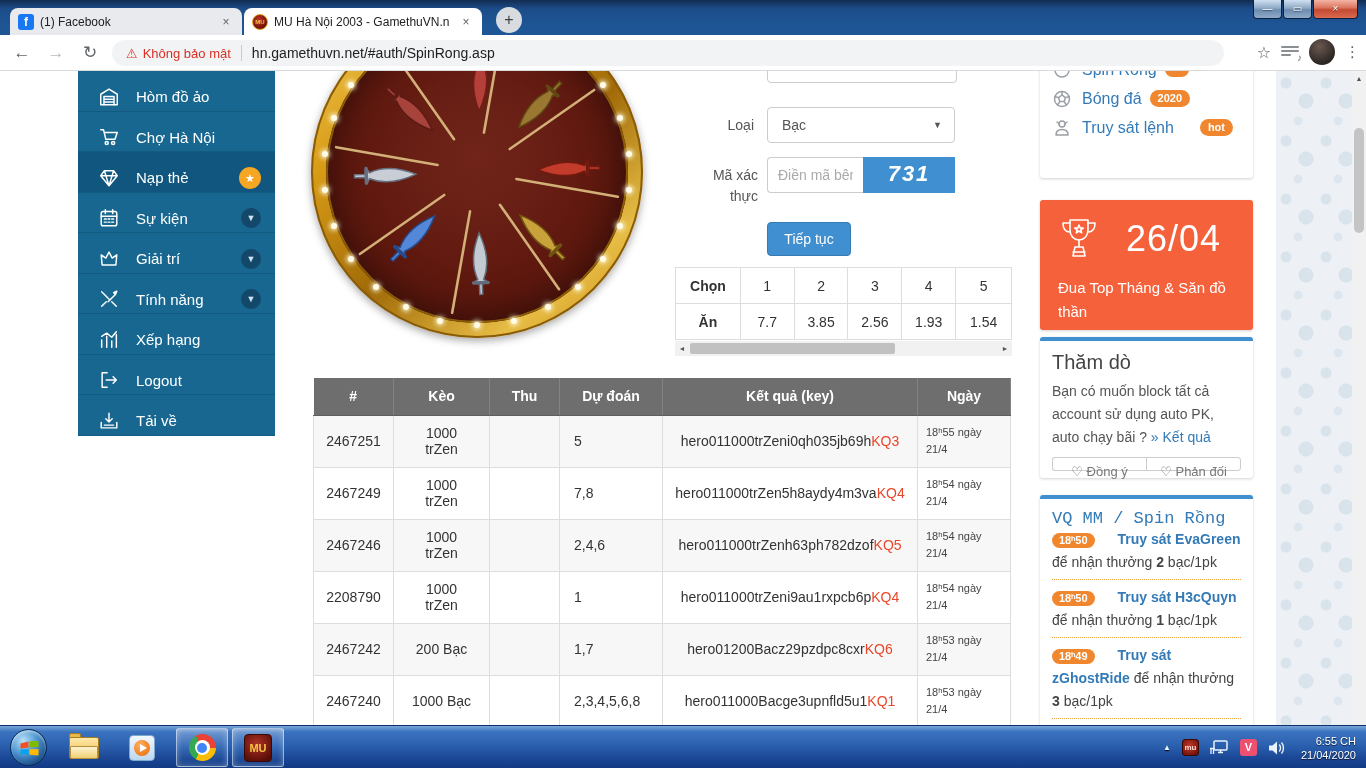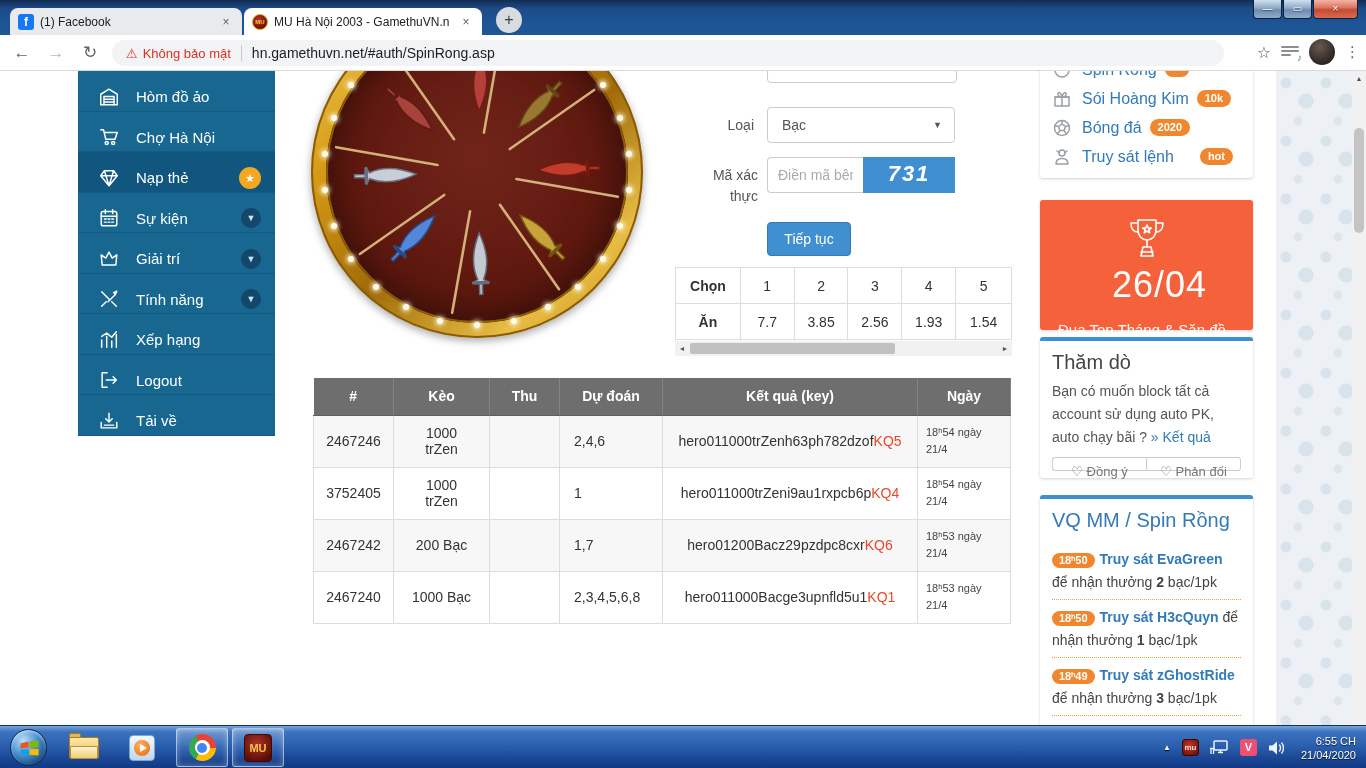--- a/index.html
+++ b/index.html
@@ -100,38 +100,38 @@
   .ql { top:-22px; height:129px; padding:6px 0; }
   .ql-row { height:29px; display:flex; align-items:center; padding:0 12px; }
   .ql-ico { width:20px; height:20px; margin-right:10px; flex:0 0 20px; }
   .ql-ico svg { width:20px; height:20px; stroke:#9aa0a6; fill:none; stroke-width:1.5; stroke-linejoin:round; stroke-linecap:round; }
   .ql-label { font-size:16px; color:#337ab7; white-space:nowrap; }
   .badge { display:inline-block; background:#f0872e; color:#fff; font-size:11px; font-weight:bold; border-radius:10px; padding:2px 8px; line-height:13px; }
   .ql-row .badge { margin-left:8px; }
   .ql-row.r4 .badge { margin-left:26px; }
 
   .ebox { top:129px; height:130px; background:#f4613a; color:#fff; padding:14px 18px; border-radius:3px; }
-  .ebox-top { display:flex; align-items:center;flex-direction:column; }
+  .ebox-top { display:flex; align-items:center; }
   .ebox-date { font-size:36px; font-weight:normal; margin-left:26px; letter-spacing:1px; }
   .ebox-text { font-size:15px; line-height:24px; margin-top:12px; }
   .trophy svg { width:42px; height:46px; stroke:#fff; fill:none; stroke-width:1.6; stroke-linejoin:round; stroke-linecap:round; }
 
   .poll { top:266px; height:141px; border-top:4px solid #3f8fd1; padding:10px 12px; }
   .poll-title { font-size:20px; color:#444; margin-bottom:6px; }
   .poll-q { font-size:14px; color:#555; line-height:23px; }
   .poll-link { color:#337ab7; }
   .poll-btns { display:flex; margin-top:8px; }
   .poll-btn { flex:1; height:14px; border:1px solid #ccc; background:#fff; color:#777; font-size:13px; text-align:center; line-height:27px; }
   .poll-btn.left { border-radius:3px 0 0 3px; border-right:none; }
   .poll-btn.right { border-radius:0 3px 3px 0; }
 
   .feedc { top:424px; height:240px; border-top:4px solid #3f8fd1; padding:10px 12px; overflow:hidden; }
-  .feed-title { font-size:20px; color:#337ab7; margin-bottom:16px; }
+  .feed-title { font-size:17px; color:#337ab7; margin-bottom:0;font-family:Liberation Mono, monospace; }
   .feed-item { font-size:14px; color:#444; line-height:23px; border-bottom:1px dotted #e8a33d; padding-bottom:5px; margin-bottom:6px; }
-  .feed-item .badge { margin-right:5px; padding:1px 7px; }
+  .feed-item .badge { margin-right:23px; padding:1px 7px; }
   .badge.blue { background:#3f8fd1; }
   .feed-link { color:#337ab7; text-decoration:none;font-weight:bold; }
 
   
   .taskbar { position:absolute; top:725px; left:0; width:1366px; height:43px;
     background:linear-gradient(180deg,#79a6d9 0%,#3b72bf 14%,#2a5fae 48%,#1a4694 78%,#123a85 100%);
     border-top:1px solid #0d2f6b; }
   .orb { position:absolute; left:10px; top:3px; width:37px; height:37px; border-radius:50%;
     background:radial-gradient(circle at 35% 30%,#b9e0f7 0%,#4f97d4 40%,#16477f 80%,#0b3566 100%);
     border:1px solid #072b55; box-shadow:inset 0 2px 3px rgba(255,255,255,.5); }
@@ -398,35 +398,55 @@
         <th>#</th>
         <th>Kèo</th>
         <th>Thu</th>
         <th>Dự đoán</th>
         <th>Kết quả (key)</th>
         <th>Ngày</th>
       </tr>
     </thead>
     <tbody>
 
-
+        <tr>
+          <td class="c-id">2467251</td>
+          <td class="c-keo">1000
+trZen</td>
+          <td class="c-thu"></td>
+          <td class="c-du">5</td>
+          <td class="c-key"><span>hero011000trZeni0qh035jb69h</span><span class="kq">KQ3</span></td>
+          <td class="c-ngay">18ʰ55 ngày
+21/4</td>
+        </tr>
+
+        <tr>
+          <td class="c-id">2467249</td>
+          <td class="c-keo">1000
+trZen</td>
+          <td class="c-thu"></td>
+          <td class="c-du">7,8</td>
+          <td class="c-key"><span>hero011000trZen5h8aydy4m3va</span><span class="kq">KQ4</span></td>
+          <td class="c-ngay">18ʰ54 ngày
+21/4</td>
+        </tr>
 
         <tr>
           <td class="c-id">2467246</td>
           <td class="c-keo">1000
 trZen</td>
           <td class="c-thu"></td>
           <td class="c-du">2,4,6</td>
           <td class="c-key"><span>hero011000trZenh63ph782dzof</span><span class="kq">KQ5</span></td>
           <td class="c-ngay">18ʰ54 ngày
 21/4</td>
         </tr>
 
         <tr>
-          <td class="c-id">3752405</td>
+          <td class="c-id">2208790</td>
           <td class="c-keo">1000
 trZen</td>
           <td class="c-thu"></td>
           <td class="c-du">1</td>
           <td class="c-key"><span>hero011000trZeni9au1rxpcb6p</span><span class="kq">KQ4</span></td>
           <td class="c-ngay">18ʰ54 ngày
 21/4</td>
         </tr>
 
         <tr>
@@ -452,28 +472,20 @@
     </tbody>
   </table>
 
   <div class="rcard ql">
     <div class="ql-row">
       <span class="ql-ico"><svg viewBox="0 0 20 20">
             <circle cx="10" cy="10" r="7"></circle>
           </svg></span>
       <span class="ql-label">Spin Rồng</span>
       <span class="badge" style="min-width:24px; min-height:15px;"></span>
-    </div>
-    <div class="ql-row">
-      <span class="ql-ico"><svg viewBox="0 0 20 20">
-            <rect x="3" y="8" width="14" height="9"></rect>
-            <path d="M3 8 H17 M10 8 V17 M10 8 C7 8 5.5 6.5 6 4.5 C6.5 2.8 9 3.5 10 8 C11 3.5 13.5 2.8 14 4.5 C14.5 6.5 13 8 10 8 Z"></path>
-          </svg></span>
-      <span class="ql-label">Sói Hoàng Kim</span>
-      <span class="badge">10k</span>
     </div>
     <div class="ql-row">
       <span class="ql-ico"><svg viewBox="0 0 20 20">
             <circle cx="10" cy="10" r="7.5"></circle>
             <path d="M10 6 L13.5 8.6 L12.2 12.6 H7.8 L6.5 8.6 Z M10 2.5 V6 M13.5 8.6 L17.2 7.8 M12.2 12.6 L14.5 16 M7.8 12.6 L5.5 16 M6.5 8.6 L2.8 7.8"></path>
           </svg></span>
       <span class="ql-label">Bóng đá</span>
       <span class="badge">2020</span>
     </div>
     <div class="ql-row r4">

